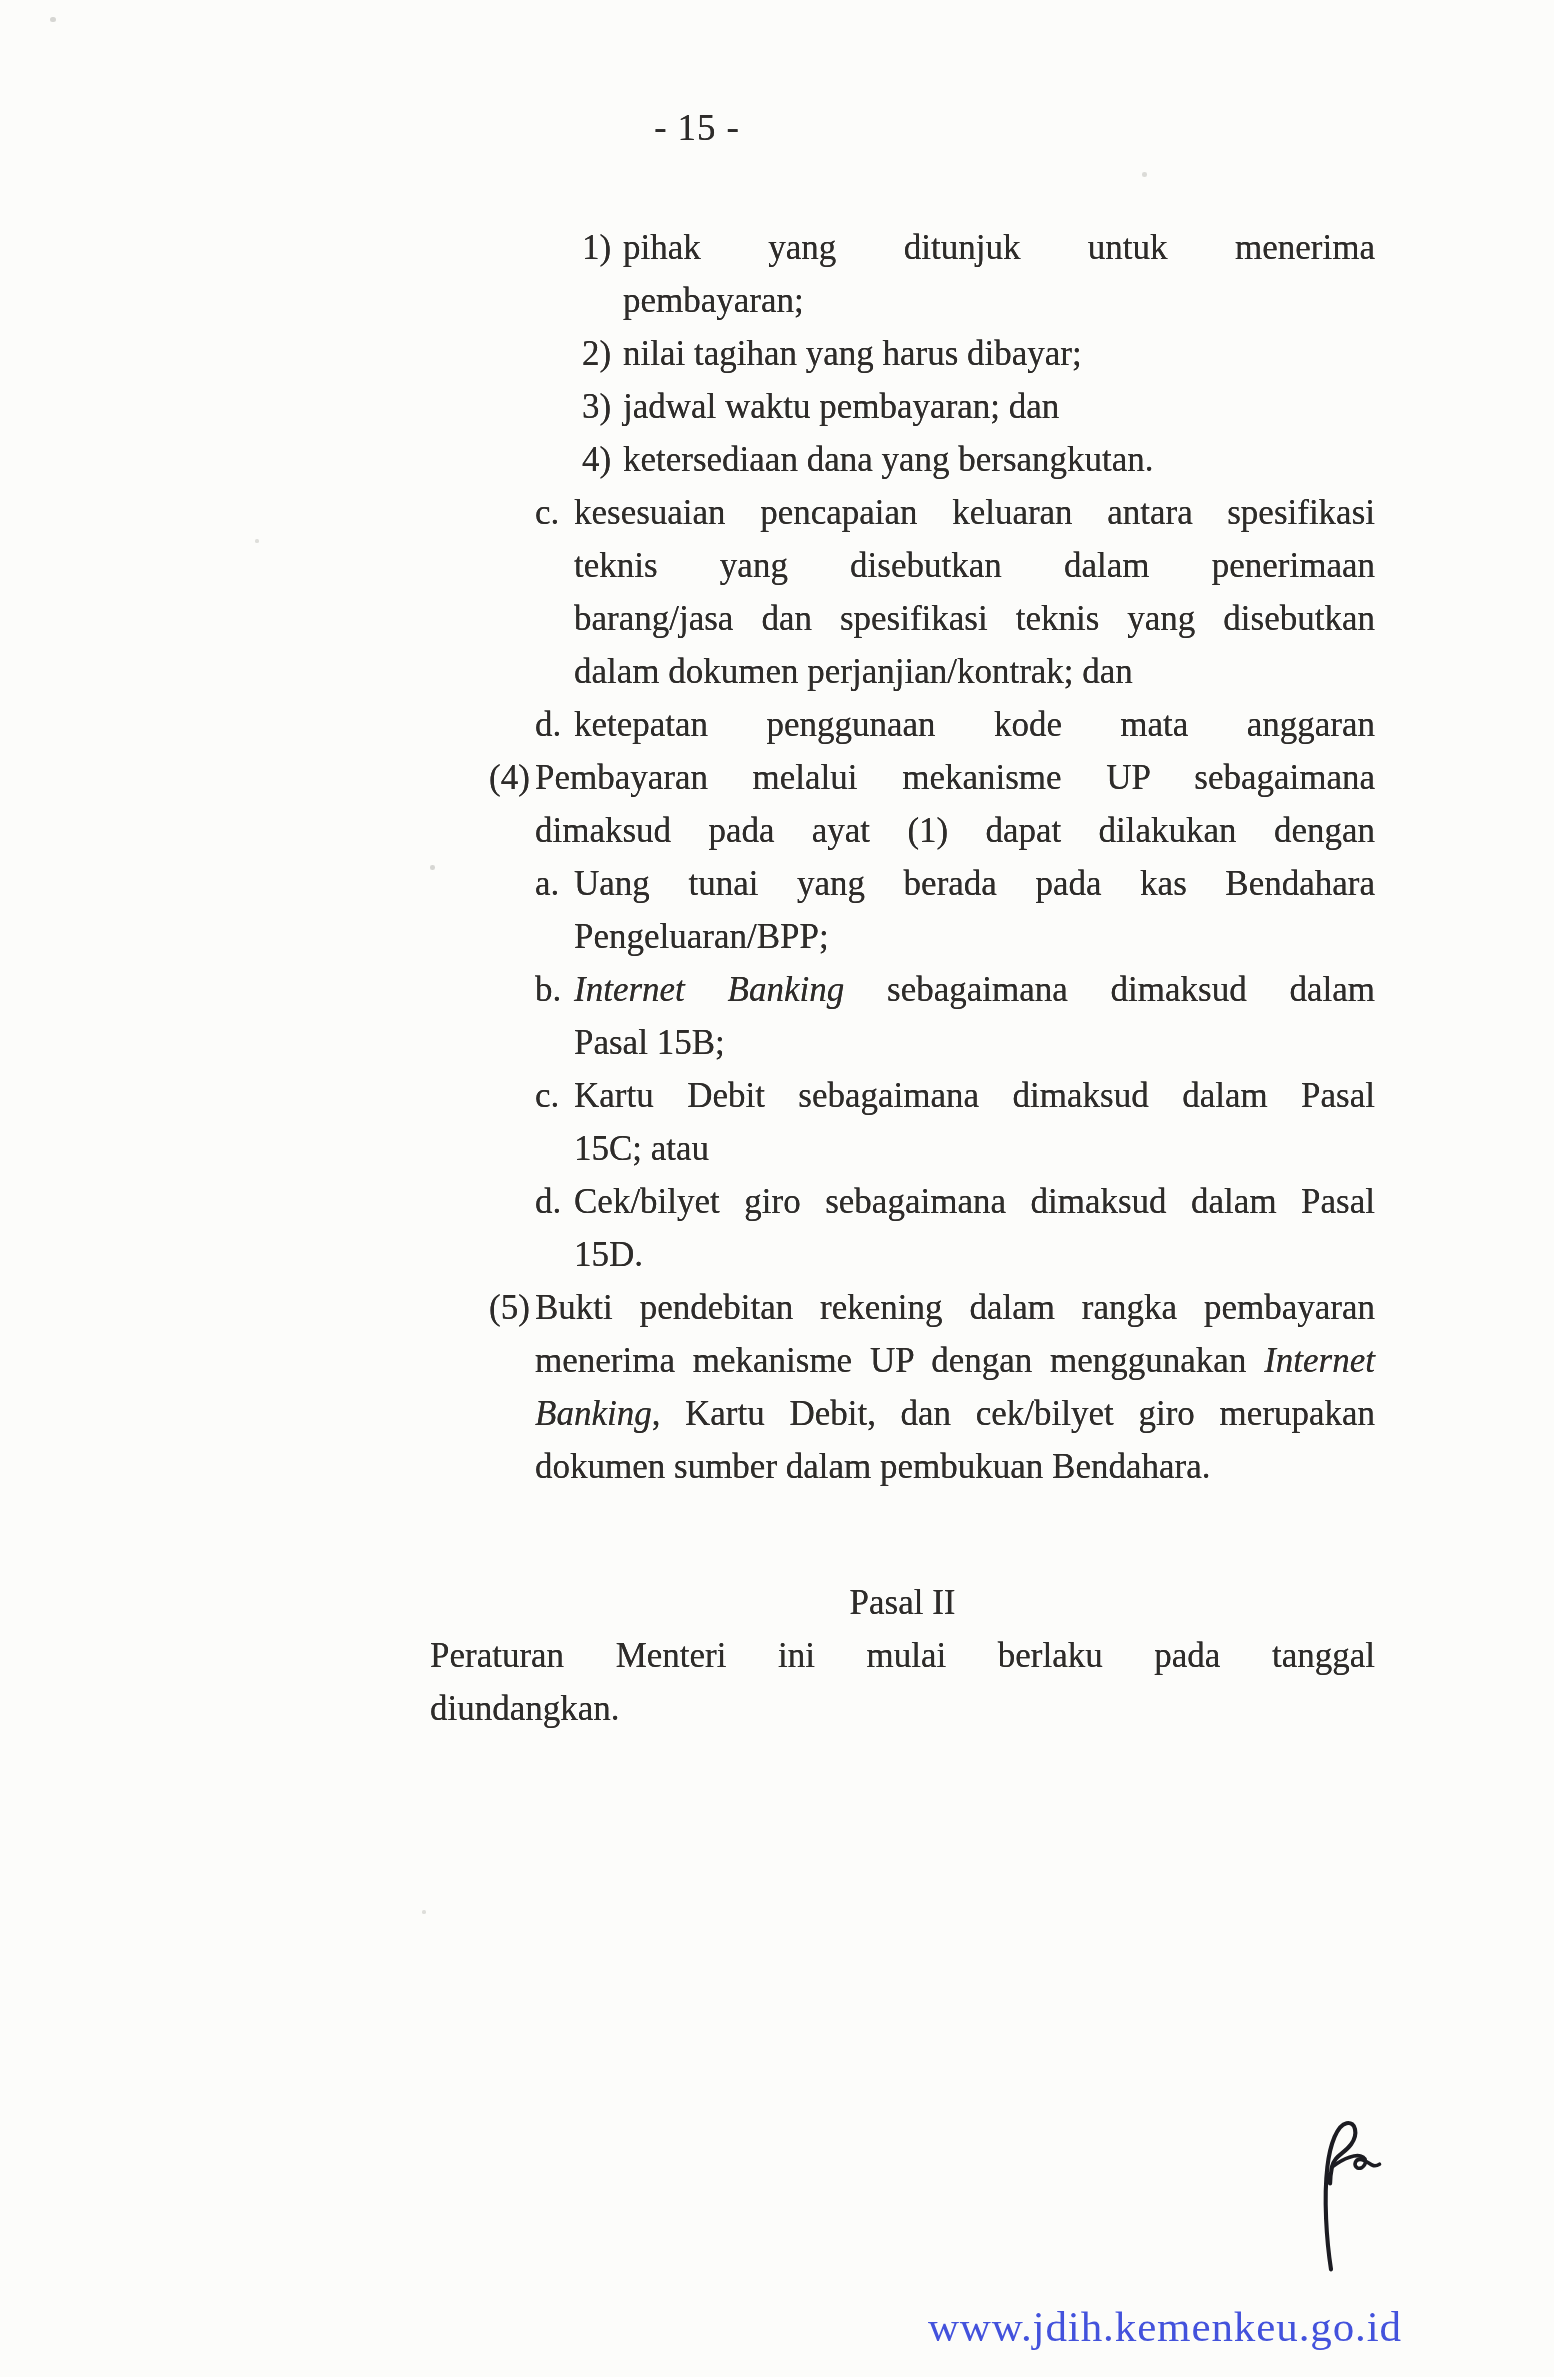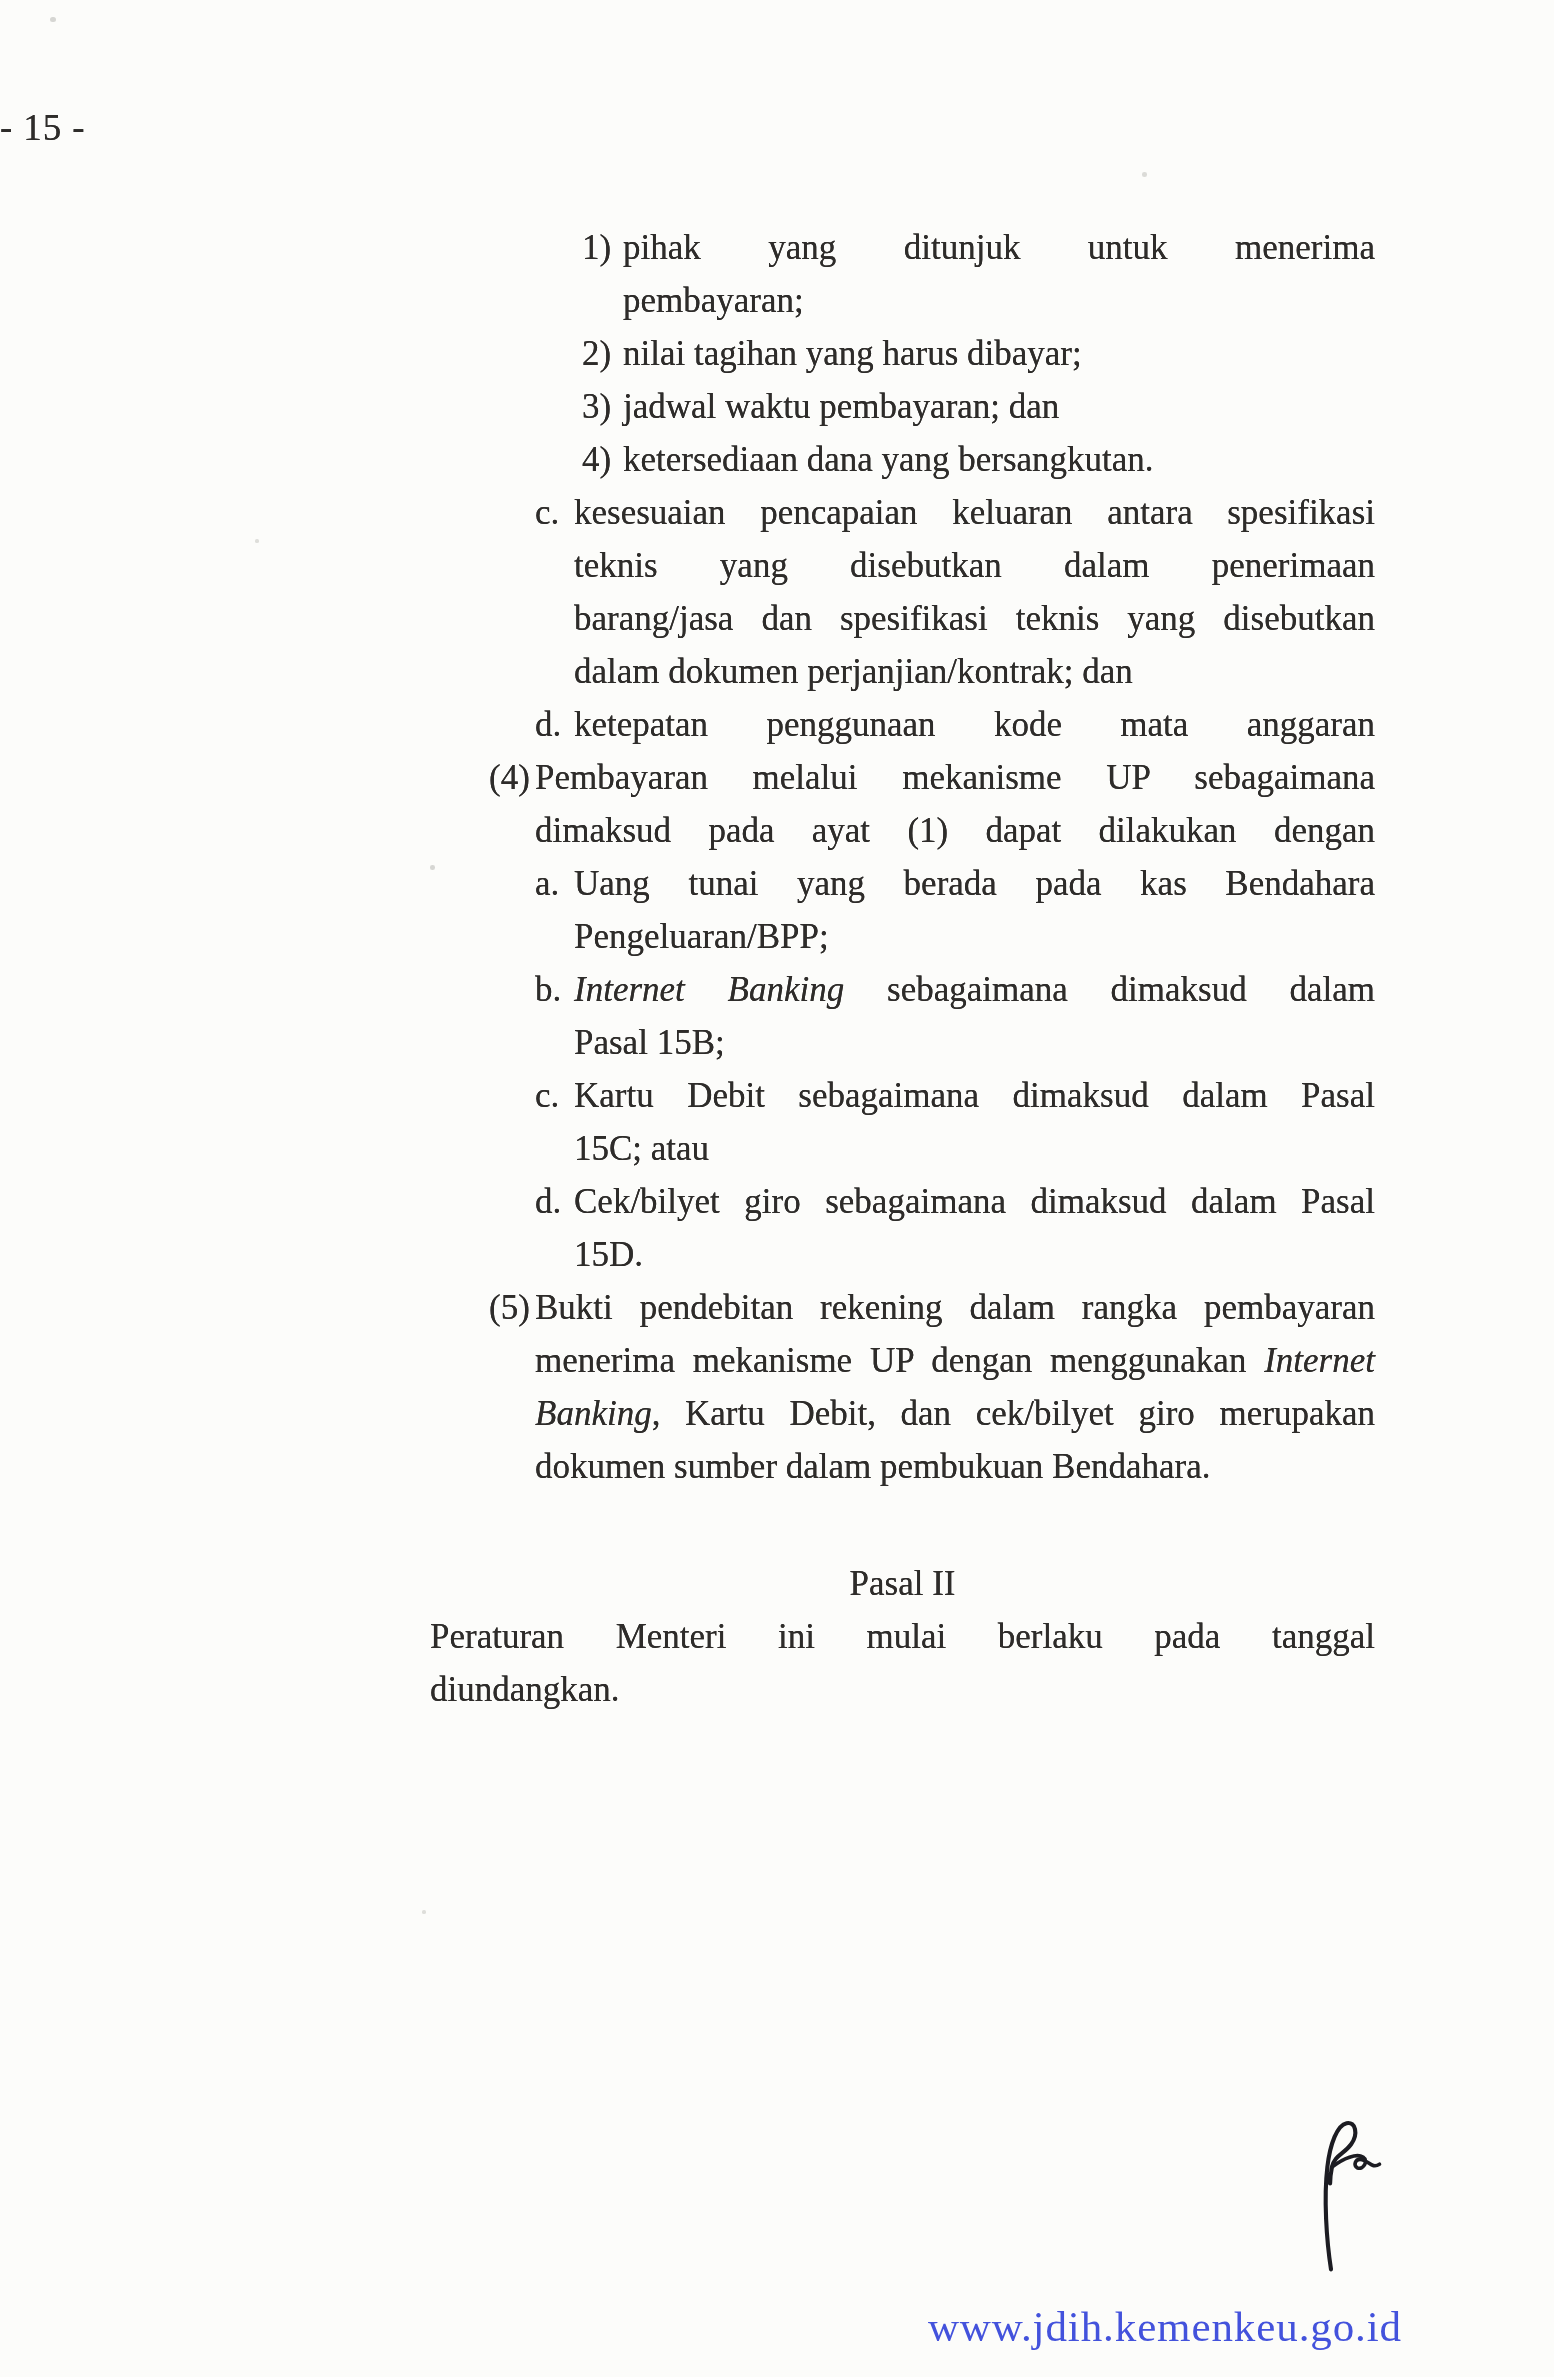--- a/index.html
+++ b/index.html
@@ -13,21 +13,21 @@
     background: var(--paper, #fcfcfa);
     font-family: "Liberation Serif", "DejaVu Serif", serif;
     color: var(--ink, #2e2c2a);
     overflow: hidden;
   }
   .page-number {
     position: absolute;
     top: 106px;
     left: 0;
     width: 1394px;
-    text-align: left;
+    text-align: center;
     font-size: 37px;
     letter-spacing: 0.9px;
     text-shadow: 0 0 0.5px currentColor;
   }
   .content {
     position: absolute;
     left: 430px;
     top: 221px;
     width: 945px;
     font-size: 35px;
@@ -44,21 +44,21 @@
   .lvl3 > .marker { left: -41px; }
   .line {
     text-align: justify;
     text-align-last: justify;
   }
   .line.last {
     text-align: left;
     text-align-last: left;
     font-family: Liberation Serif, serif;
   }
-  .blk.heading { margin-top: 64px; }
+  .blk.heading { margin-top: 83px; }
   .blk.heading .line,
   .blk.heading .line.last {
     text-align: center;
     text-align-last: center;
   }
   em { font-style: italic; }
   .signature {
     position: absolute;
     left: 1309px;
     top: 2114px;

